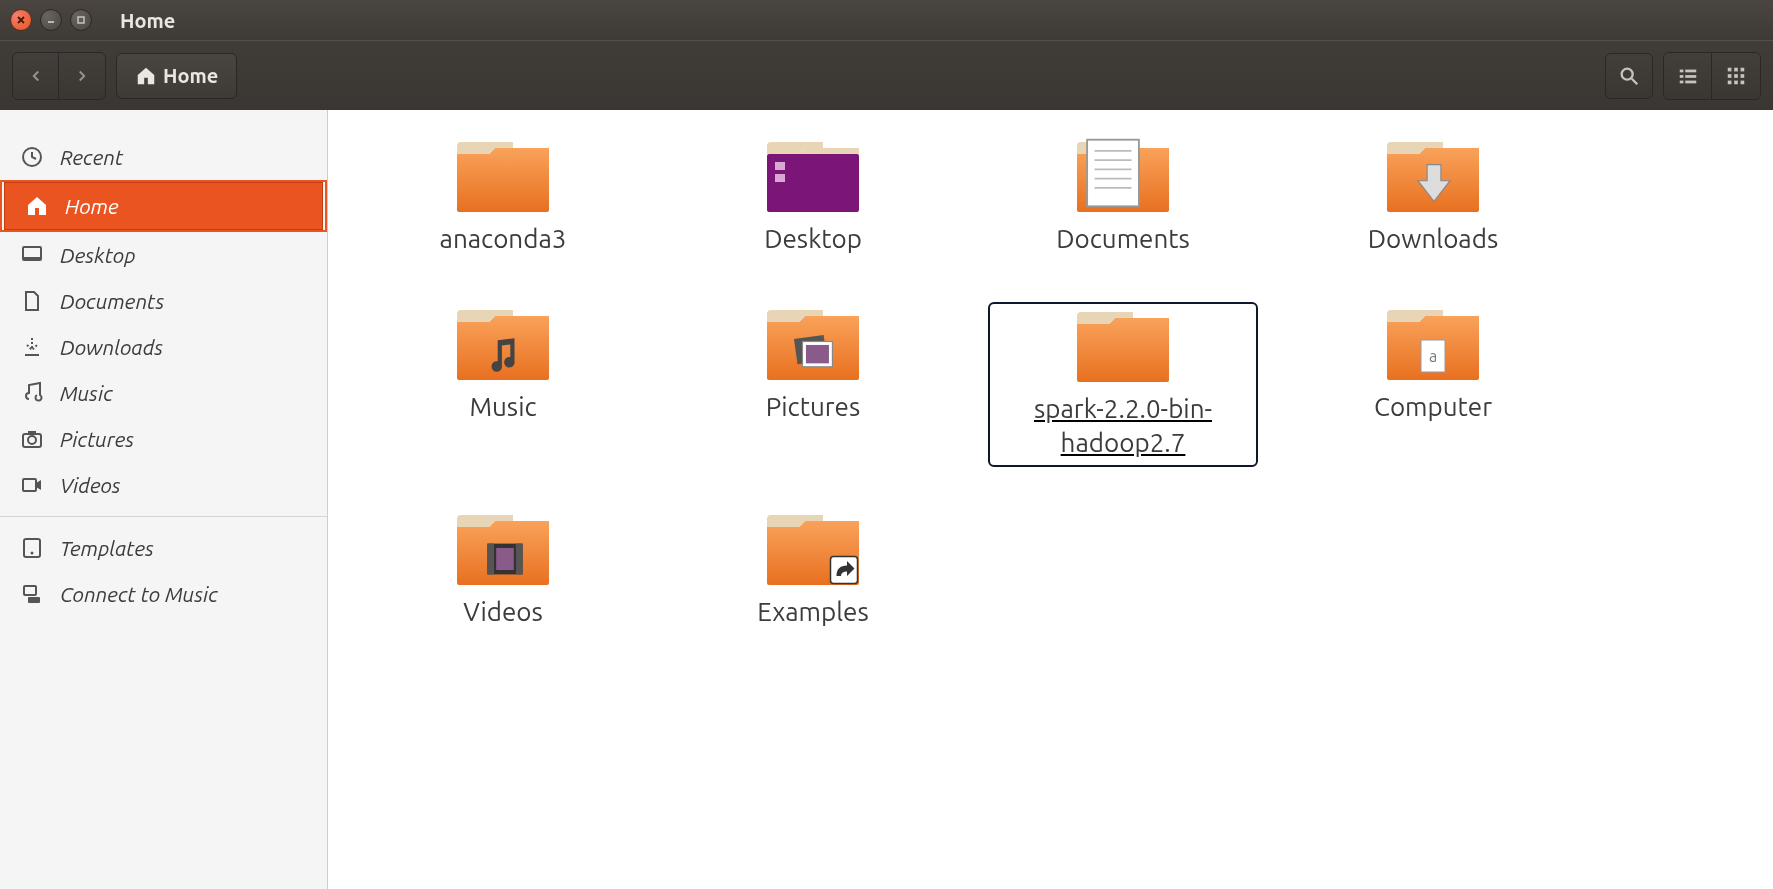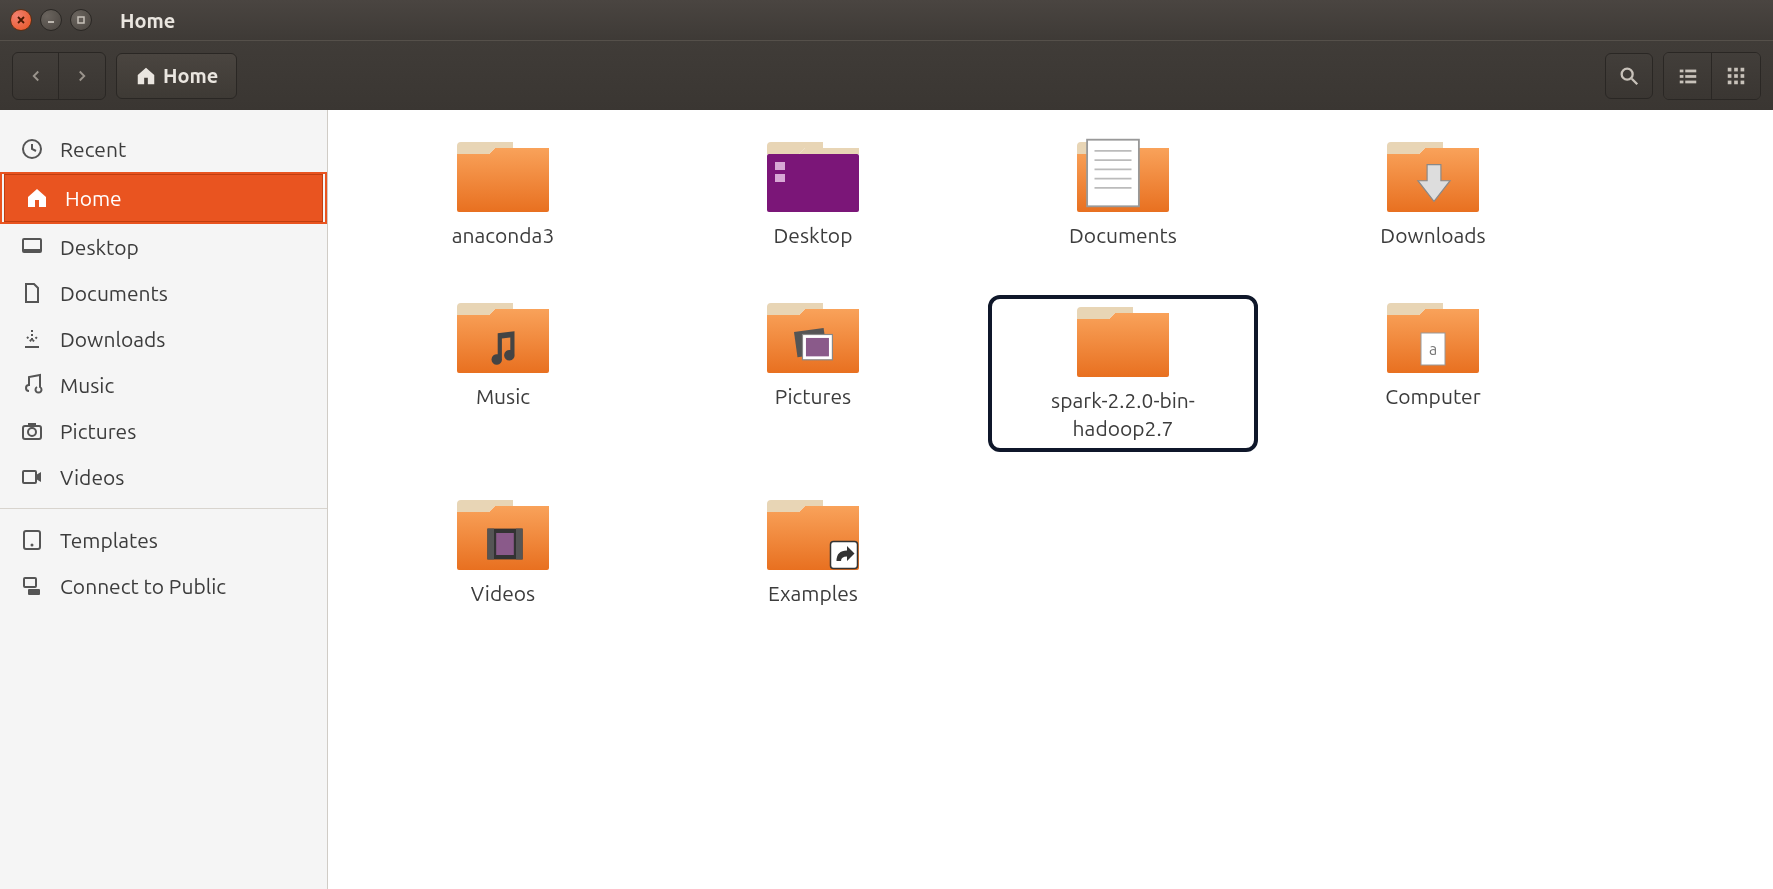--- a/index.html
+++ b/index.html
@@ -26,36 +26,36 @@
 .tool-btn { width: 48px; height: 46px; display: flex; align-items: center; justify-content: center; background: linear-gradient(to bottom, #423e3a, #3a3632); border: 1px solid #2a2724; border-radius: 6px; cursor: pointer; }
 .tool-btn svg { width: 22px; height: 22px; fill: #c8c2ba; }
 .tool-group { display: flex; border: 1px solid #2a2724; border-radius: 6px; overflow: hidden; }
 .tool-group .tool-btn { border: none; border-radius: 0; }
 .tool-group .tool-btn:first-child { border-right: 1px solid #2a2724; }
 
 
 .main { display: flex; height: calc(100% - 110px); }
 
 
-.sidebar { width: 328px; background: #f5f5f5; border-right: 1px solid #d0ccc6; padding-top: 16px; overflow-y: auto; }
+.sidebar { width: 328px; background: #f5f5f5; border-right: 1px solid #d0ccc6; padding-top: 24px; overflow-y: auto; font-style: italic; }
 .sidebar-item { display: flex; align-items: center; gap: 16px; padding: 11px 20px; font-size: 21px; color: #3c3c3c; cursor: pointer; }
 .sidebar-item.active { background: #e95420; color: #fff; border: 1px solid #c03e10; margin: 0 2px; }
 .sidebar-item svg { width: 24px; height: 24px; fill: #555; flex-shrink: 0; }
 .sidebar-item.active svg { fill: #fff; }
 .sidebar-divider { height: 1px; background: #d8d4ce; margin: 8px 0; }
 .highlight-box-sidebar { border: 2px solid #e95420; margin: 0; padding: 0; }
 
 
 .content { flex: 1; padding: 24px 40px; background: #fff; }
 .icon-grid { display: grid; grid-template-columns: repeat(4, 1fr); gap: 40px 40px; max-width: 1200px; }
 .folder-item { display: flex; flex-direction: column; align-items: center; gap: 8px; cursor: pointer; padding: 6px; }
-.folder-item.highlighted { border: 4px solid #0f172a; border-radius: 12px; }
+.folder-item.highlighted { border: 2px solid #0f172a; border-radius: 6px; text-decoration: underline; }
 .folder-icon-wrap { width: 100px; height: 74px; display: flex; align-items: center; justify-content: center; position: relative; }
 .folder-icon-wrap svg { width: 100%; height: 100%; }
-.folder-label { font-size: 21px; color: #3c3c3c; text-align: center; line-height: 1.3; max-width: 200px; }
+.folder-label { font-size: 26px; color: #3c3c3c; text-align: center; line-height: 1.3; max-width: 200px; }
 .overlay-icon { position: absolute; bottom: 4px; right: 10px; width: 42px; height: 42px; }
 </style>
 </head>
 <body>
 
 <div class="titlebar">
   <div class="window-btn btn-close">
     <svg viewBox="0 0 10 10">
         <path d="M2 2 L8 8 M8 2 L2 8" stroke="#4a1800" stroke-width="1.8"></path>
       </svg>
@@ -193,21 +193,21 @@
           <rect x="4" y="3" width="16" height="18" rx="2" fill="none" stroke="#555" stroke-width="2"></rect>
           <circle cx="12" cy="17" r="1.5"></circle>
         </svg>
       <span>Templates</span>
     </div>
     <div class="sidebar-item">
       <svg viewBox="0 0 24 24">
           <rect x="4" y="4" width="12" height="9" rx="1" fill="none" stroke="#555" stroke-width="2"></rect>
           <rect x="8" y="15" width="12" height="6" rx="1"></rect>
         </svg>
-      <span>Connect to Public</span>
+      <span>Connect to Music</span>
     </div>
   </div>
 
   <div class="content">
     <div class="icon-grid">
 
       <div class="folder-item">
         <div class="folder-icon-wrap">
           <svg viewBox="0 0 100 74">
               <path d="M4 14 L36 14 L42 8 L96 8 L96 70 Q96 72 94 72 L6 72 Q4 72 4 70 Z" fill="url(#g1)"></path>

